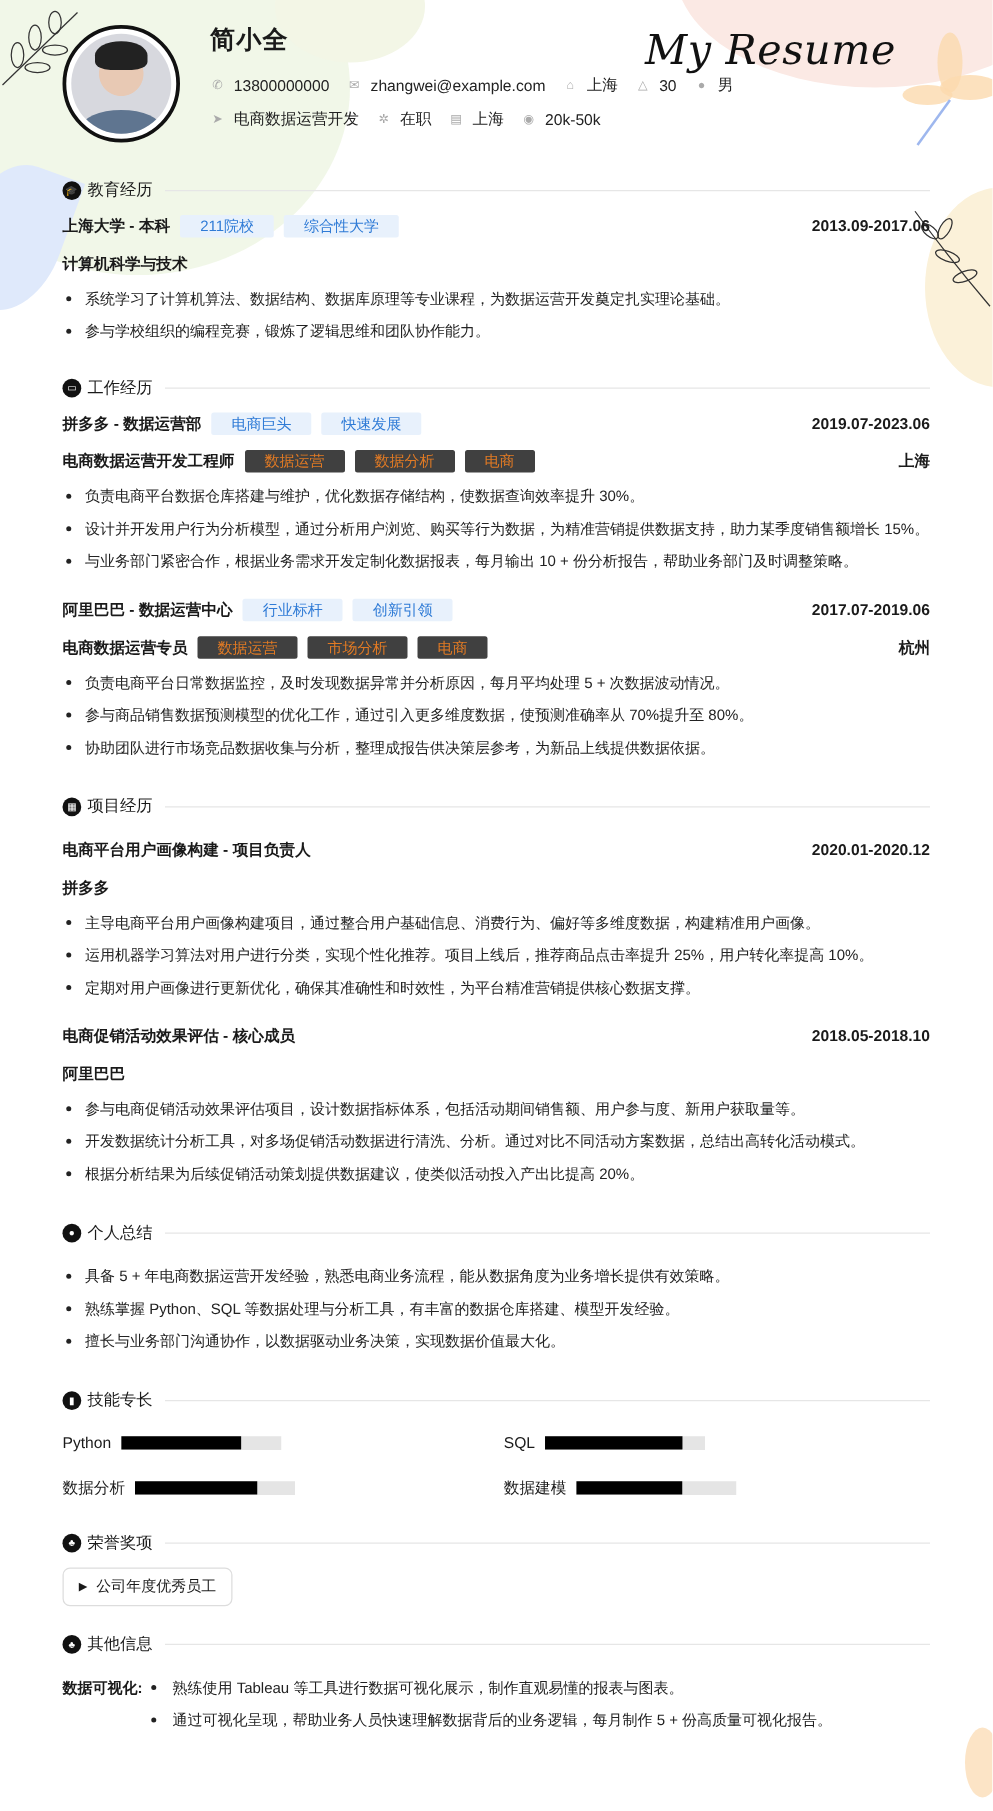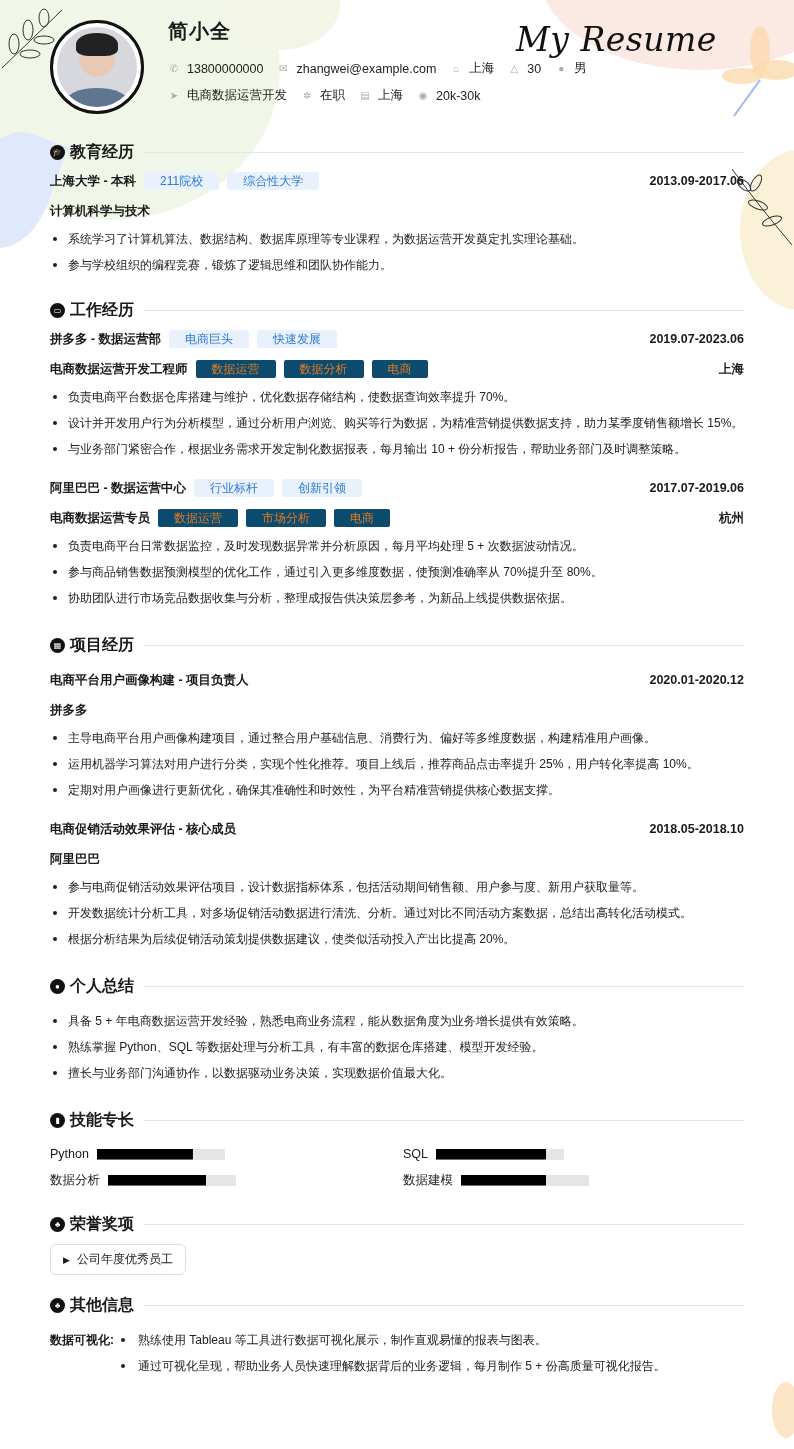--- a/index.html
+++ b/index.html
@@ -25,36 +25,36 @@
   .title-script { position: absolute; left: 516px; top: 20px; font-family: "DejaVu Serif", serif; font-style: italic; font-size: 33px; color: #111; letter-spacing: 0.5px; }
   .info-row { position: absolute; left: 168px; display: flex; align-items: center; gap: 0; font-size: 12.5px; color: #222; }
   .info-row.r1 { top: 60px; }
   .info-row.r2 { top: 87px; }
   .info-item { display: flex; align-items: center; margin-right: 14px; }
   .ico { display: inline-block; width: 12px; height: 12px; color: #aaa; margin-right: 7px; font-size: 10px; line-height: 12px; text-align: center; }
 
   .section { position: relative; margin-top: 0; }
   .sec-head { display: flex; align-items: center; height: 24px; }
   .sec-icon { width: 15px; height: 15px; border-radius: 50%; background: #111; color: #fff; font-size: 8px; line-height: 15px; text-align: center; margin-right: 5px; }
-  .sec-title { font-size: 16px; font-weight: bold; margin-right: 10px; }
+  .sec-title { font-size: 13px; font-weight: normal; margin-right: 10px; }
   .sec-line { flex: 1; height: 1px; background: #e6e6e6; }
 
   .row { display: flex; justify-content: space-between; align-items: center; height: 30px; }
   .row-left { display: flex; align-items: center; }
   .strong { font-weight: bold; font-size: 12.5px; }
   .tag { font-size: 12px; padding: 1px 16px; margin-left: 8px; border-radius: 2px; line-height: 16px; }
   .tag.blue { background: #e8f1fc; color: #2f7bd6; }
-  .tag.orange { background: #0c4a6e; color: #e17a24; }
+  .tag.orange { background: #404040; color: #e17a24; }
   .date { font-weight: bold; font-size: 12.5px; }
 
   ul.bullets { list-style: none; }
   ul.bullets li { position: relative; padding-left: 18px; height: 26px; line-height: 26px; font-size: 12px; color: #222; white-space: nowrap; }
   ul.bullets li::before { content: ""; position: absolute; left: 3px; top: 11px; width: 4px; height: 4px; border-radius: 50%; background: #222; }
 
-  .skills { display: grid; grid-template-columns: 353px 341px; row-gap: 6px; padding-top: 6px; }
+  .skills { display: grid; grid-template-columns: 353px 341px; row-gap: 16px; padding-top: 6px; }
   .skill { display: flex; align-items: center; height: 20px; }
   .skill-label { font-size: 12.5px; margin-right: 8px; }
   .bar { position: relative; height: 11px; width: 128px; background: #e5e5e5; }
   .bar-fill { position: absolute; left: 0; top: 0; height: 11px; background: #000; clip-path: polygon(0 0, 100% 0, 100% 100%, 0 100%); }
   .bar-fill::after { content: ""; position: absolute; right: -5px; top: 0; border-left: 5px solid #000; border-bottom: 11px solid transparent; }
 
   .award { display: inline-flex; align-items: center; border: 1px solid #ddd; border-radius: 6px; height: 31px; padding: 0 12px; font-size: 12px; margin-top: 8px; }
   .award .tri { font-size: 9px; margin-right: 7px; }
 
   .other { display: flex; padding-top: 4px; }
@@ -131,21 +131,21 @@
     <div class="info-item">
         <span class="ico">✲</span>
         <span>在职</span>
       </div>
     <div class="info-item">
         <span class="ico">▤</span>
         <span>上海</span>
       </div>
     <div class="info-item">
         <span class="ico">◉</span>
-        <span>20k-30k</span>
+        <span>20k-50k</span>
       </div>
   </div>
 </div>
 
 <div class="page">
 
   <div class="section">
     <div class="sec-head">
         <span class="sec-icon">🎓</span>
         <span class="sec-title">教育经历</span>
@@ -187,21 +187,21 @@
     <div class="row">
       <div class="row-left">
         <span class="strong">电商数据运营开发工程师</span>
         <span class="tag orange">数据运营</span>
         <span class="tag orange">数据分析</span>
         <span class="tag orange">电商</span>
       </div>
       <span class="date">上海</span>
     </div>
     <ul class="bullets">
-      <li>负责电商平台数据仓库搭建与维护，优化数据存储结构，使数据查询效率提升 70%。</li>
+      <li>负责电商平台数据仓库搭建与维护，优化数据存储结构，使数据查询效率提升 30%。</li>
       <li>设计并开发用户行为分析模型，通过分析用户浏览、购买等行为数据，为精准营销提供数据支持，助力某季度销售额增长 15%。</li>
       <li>与业务部门紧密合作，根据业务需求开发定制化数据报表，每月输出 10 + 份分析报告，帮助业务部门及时调整策略。</li>
     </ul>
     <div style="height:11px"></div>
     <div class="row">
       <div class="row-left">
         <span class="strong">阿里巴巴 - 数据运营中心</span>
         <span class="tag blue">行业标杆</span>
         <span class="tag blue">创新引领</span>
       </div>

